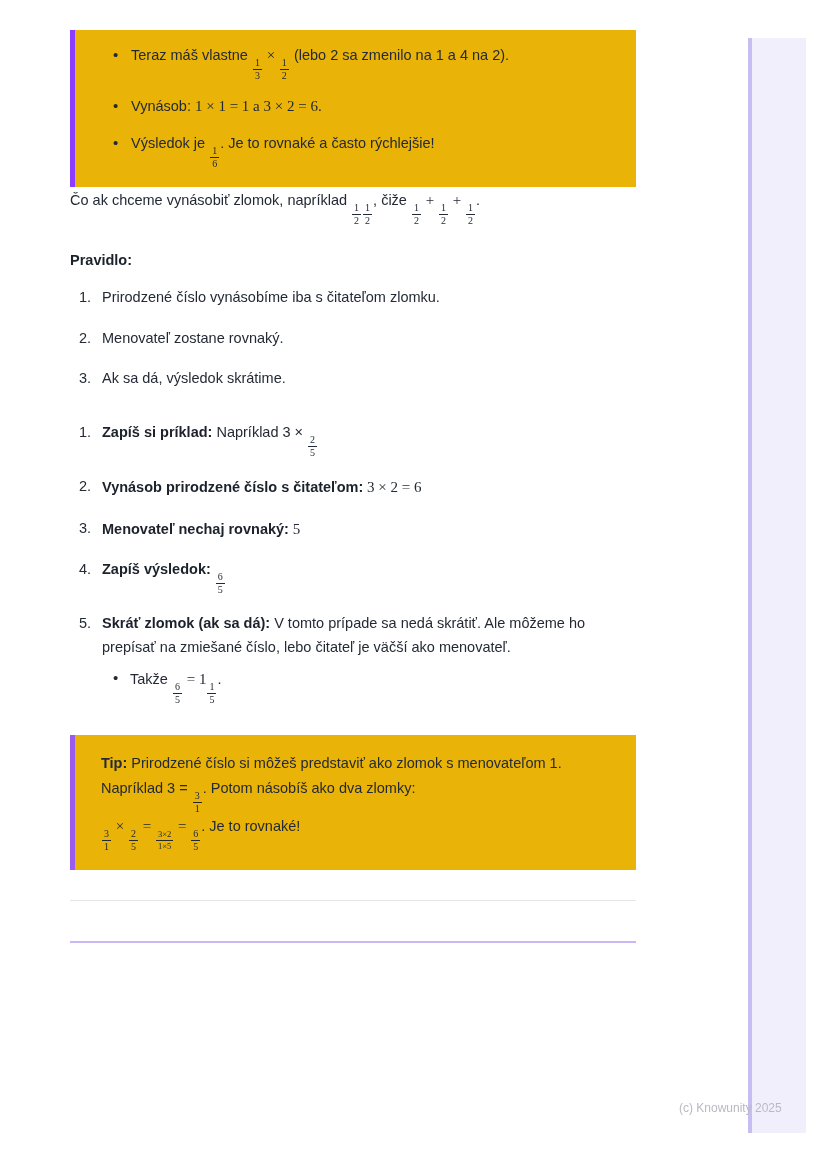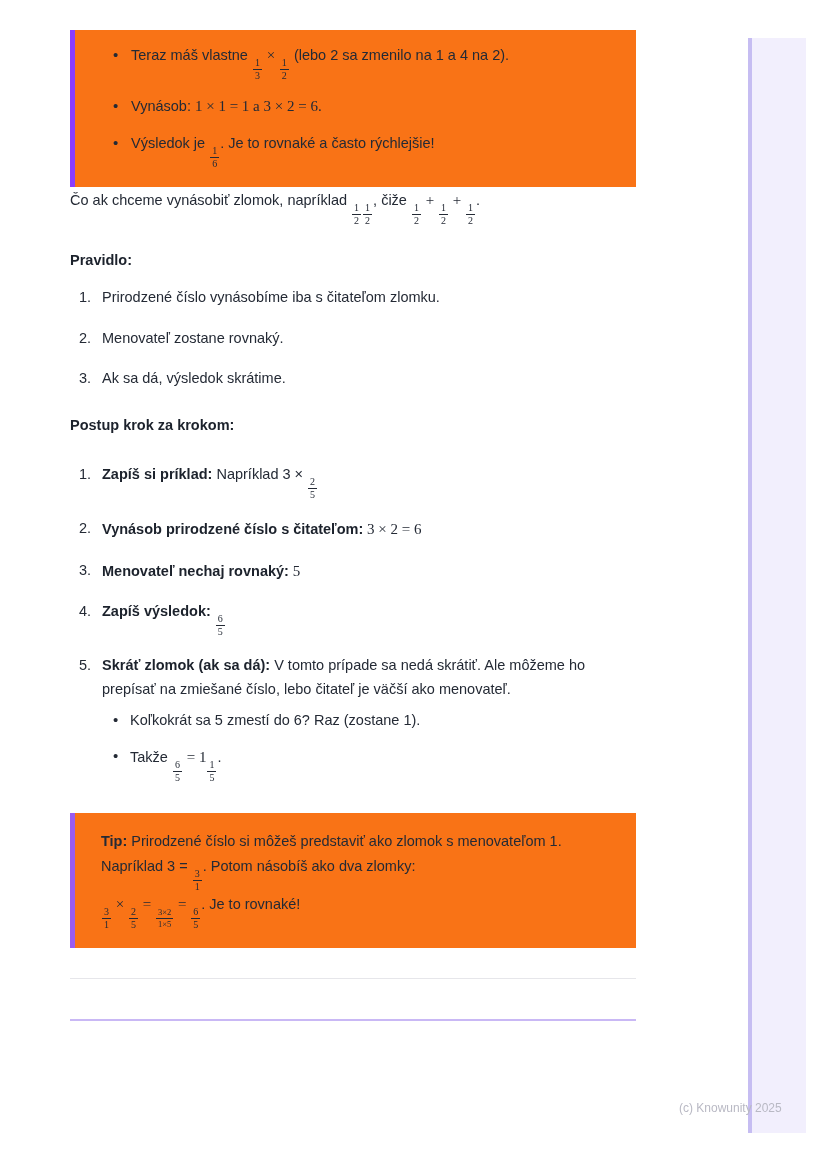--- a/index.html
+++ b/index.html
@@ -46,21 +46,21 @@
 
   .content {
     position: absolute;
     left: 70px;
     top: 0;
     width: 566px;
   }
 
   
   .callout {
-    background: #f97316;
+    background: #eab308;
     border-left: 5px solid #8b3dff;
     box-sizing: border-box;
     padding: 14px 20px 18px 26px;
   }
   .callout.tip {
     border-left-color: #9a5cf0;
     padding: 16px 20px 18px 26px;
   }
   .callout ul {
     margin: 0;
@@ -270,21 +270,20 @@
         </span><span>.</span></p>
 
     <div class="bold-label">Pravidlo:</div>
 
     <ol class="steps">
       <li>Prirodzené číslo vynásobíme iba s čitateľom zlomku.</li>
       <li>Menovateľ zostane rovnaký.</li>
       <li>Ak sa dá, výsledok skrátime.</li>
     </ol>
 
-    <div class="bold-label">Postup krok za krokom:</div>
 
     <ol class="steps" style="margin-top:30px;">
       <li>
         <b>Zapíš si príklad:</b><span> Napríklad 3 × </span><span class="frac">
             <span class="num">2</span>
             <span class="den">5</span>
           </span>
       </li>
       <li>
         <b>Vynásob prirodzené číslo s čitateľom:</b><span class="mth"> 3 × 2 = 6</span>
@@ -294,21 +293,20 @@
       </li>
       <li>
         <b>Zapíš výsledok:</b><span> </span><span class="frac">
             <span class="num">6</span>
             <span class="den">5</span>
           </span>
       </li>
       <li>
         <b>Skráť zlomok (ak sa dá):</b><span> V tomto prípade sa nedá skrátiť. Ale môžeme ho prepísať na zmiešané číslo, lebo čitateľ je väčší ako menovateľ.</span>
         <ul class="sub-bullets">
-          <li>Koľkokrát sa 5 zmestí do 6? Raz (zostane 1).</li>
           <li><span>Takže </span><span class="frac">
                 <span class="num">6</span>
                 <span class="den">5</span>
               </span><span class="mixed"> = 1</span><span class="frac">
                 <span class="num">1</span>
                 <span class="den">5</span>
               </span><span>.</span></li>
         </ul>
       </li>
     </ol>

